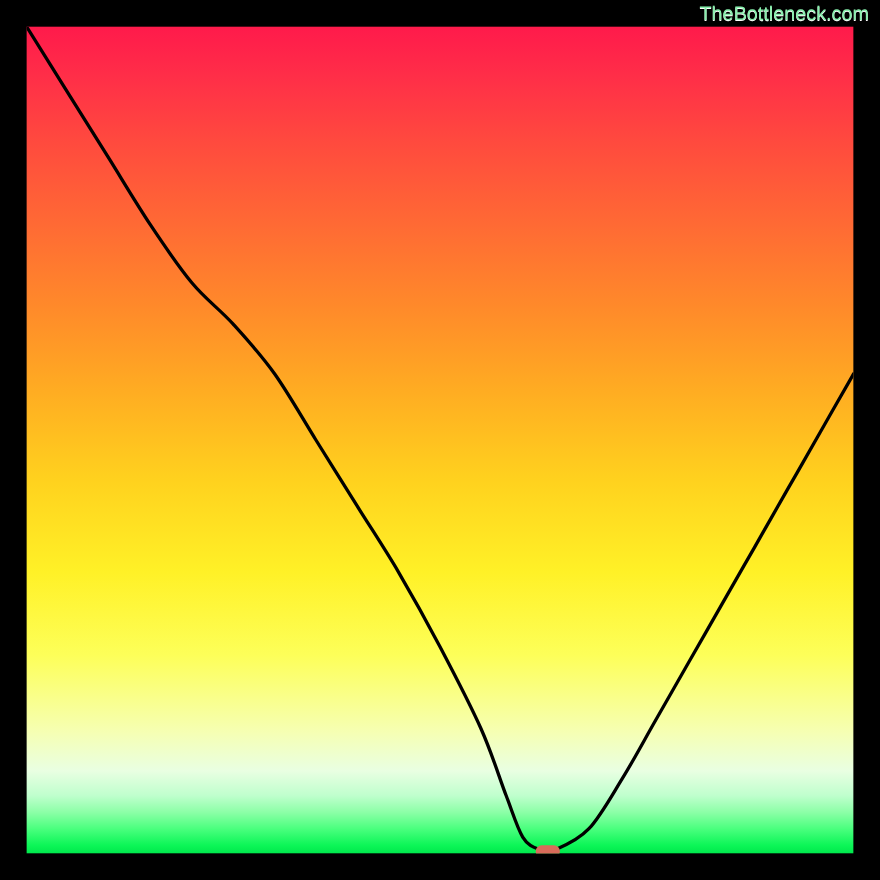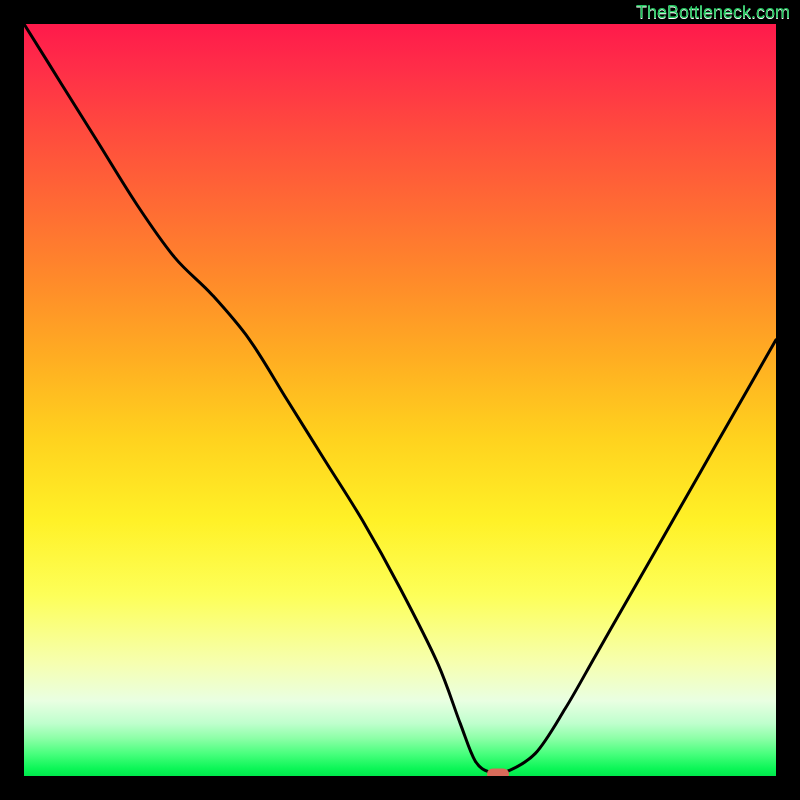--- a/index.html
+++ b/index.html
@@ -45,21 +45,21 @@
       #0cf657 99%,
       #00e84c 100%
     );
   }
   .credit {
     position: absolute;
     top: 2px;
     right: 10px;
     font-family: Arial, Helvetica, sans-serif;
     font-size: 18px;
-    color: #22c55e;
+    color: #86efac;
     text-shadow: 0 1px 0 #fff;
     user-select: none;
   }
   svg.curve {
     position: absolute;
     inset: 0;
   }
   .marker {
     position: absolute;
     width: 22px;

